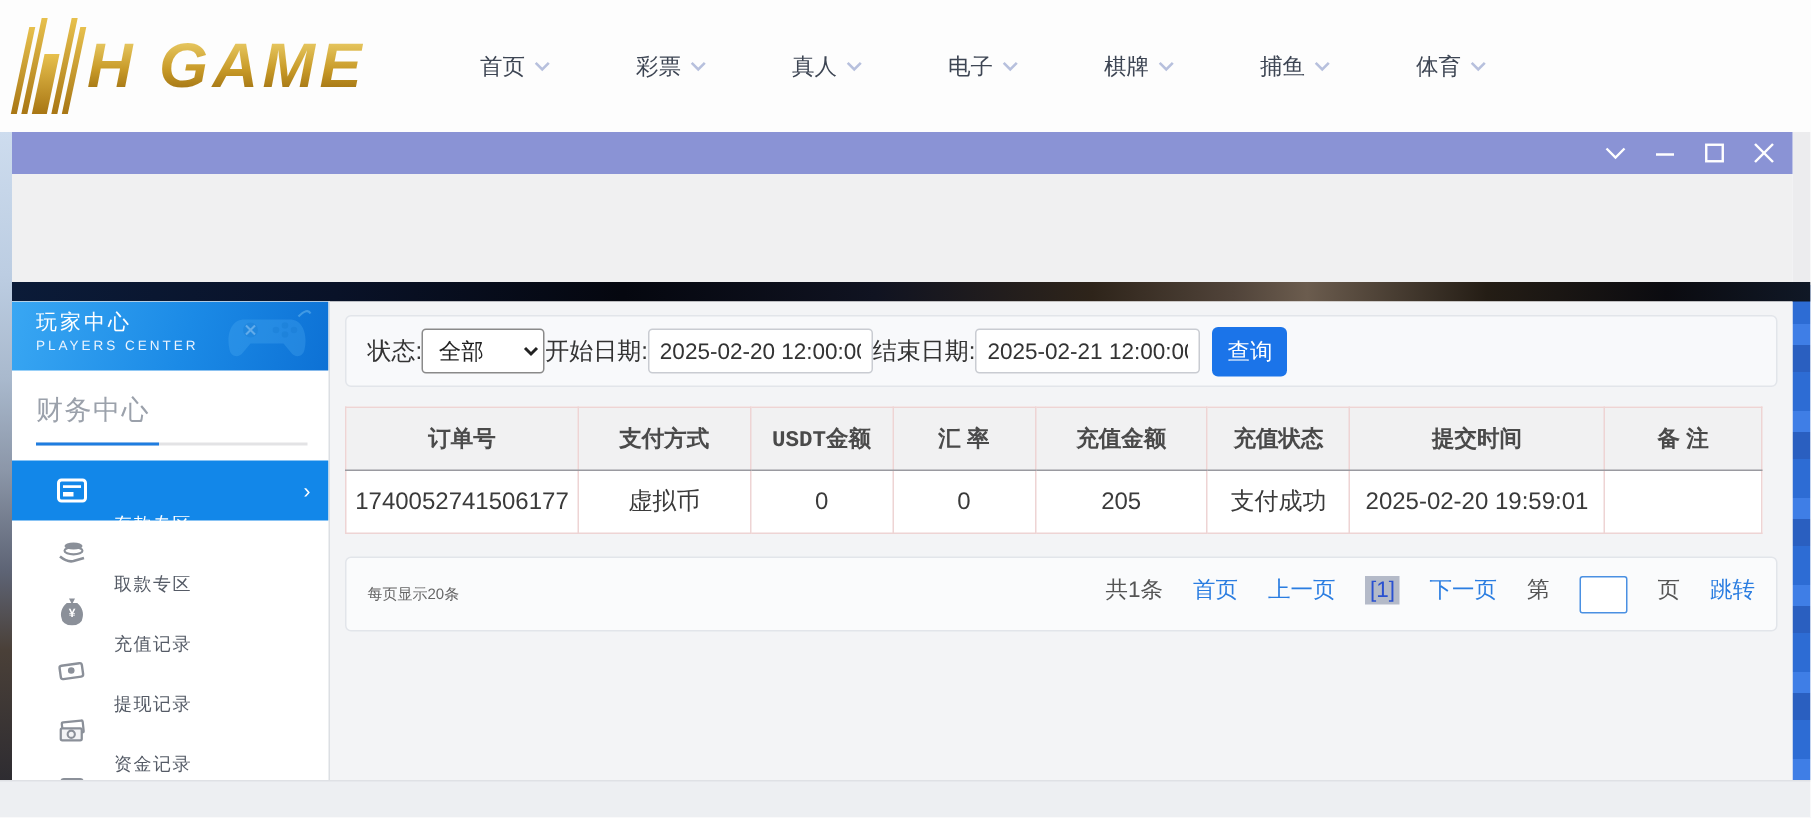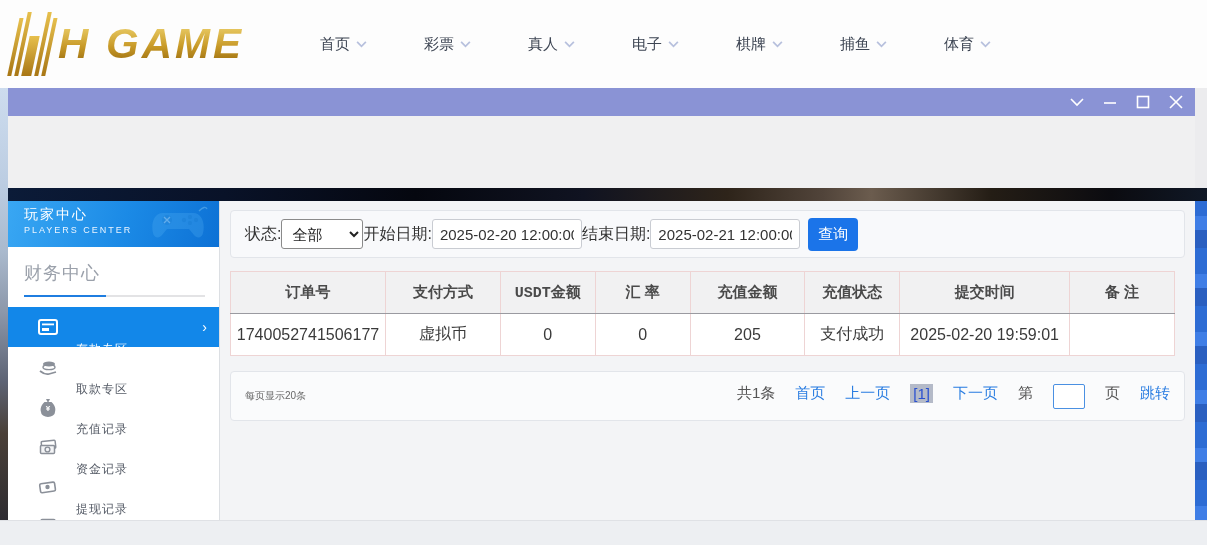--- a/index.html
+++ b/index.html
@@ -228,32 +228,32 @@
         <div class="sb-item">
           <svg width="20" height="20" viewBox="0 0 20 20">
               <path d="M8 2 h4 l-1.5 3 h-1 Z" class="ic"></path>
               <path d="M6.5 5 h7 C17 8 18 12 17 15 a7 5 0 0 1 -14 0 C2 12 3 8 6.5 5 Z" class="ic"></path>
               <text x="10" y="14" font-size="8" fill="#fff" text-anchor="middle" font-weight="bold">¥</text>
             </svg>
           <span class="lbl">充值记录</span>
         </div>
         <div class="sb-item">
           <svg width="20" height="20" viewBox="0 0 20 20">
+              <rect x="2" y="6" width="15" height="9" rx="1.5" transform="rotate(-8 9 10)" fill="none" stroke="#8b9099" stroke-width="1.6"></rect>
+              <circle cx="9.5" cy="10" r="2.2" class="ic"></circle>
+            </svg>
+          <span class="lbl">提现记录</span>
+        </div>
+        <div class="sb-item">
+          <svg width="20" height="20" viewBox="0 0 20 20">
               <rect x="3.5" y="4" width="14" height="8" rx="1" fill="none" stroke="#8b9099" stroke-width="1.5" transform="rotate(-6 10 8)"></rect>
               <rect x="2.5" y="8.5" width="14" height="8" rx="1" fill="#f3f4f6" stroke="#8b9099" stroke-width="1.5"></rect>
               <circle cx="9.5" cy="12.5" r="2.4" fill="none" stroke="#8b9099" stroke-width="1.4"></circle>
             </svg>
           <span class="lbl">资金记录</span>
-        </div>
-        <div class="sb-item">
-          <svg width="20" height="20" viewBox="0 0 20 20">
-              <rect x="2" y="6" width="15" height="9" rx="1.5" transform="rotate(-8 9 10)" fill="none" stroke="#8b9099" stroke-width="1.6"></rect>
-              <circle cx="9.5" cy="10" r="2.2" class="ic"></circle>
-            </svg>
-          <span class="lbl">提现记录</span>
         </div>
         <div class="sb-item">
           <svg width="20" height="20" viewBox="0 0 20 20">
               <rect x="3" y="2.5" width="14" height="15" rx="1.5" fill="none" stroke="#8b9099" stroke-width="1.6"></rect>
               <line x1="6" y1="7" x2="14" y2="7" stroke="#8b9099" stroke-width="1.4"></line>
               <line x1="6" y1="10.5" x2="14" y2="10.5" stroke="#8b9099" stroke-width="1.4"></line>
               <line x1="6" y1="14" x2="11" y2="14" stroke="#8b9099" stroke-width="1.4"></line>
             </svg>
           <span class="lbl">彩票下注明细</span>
         </div>

